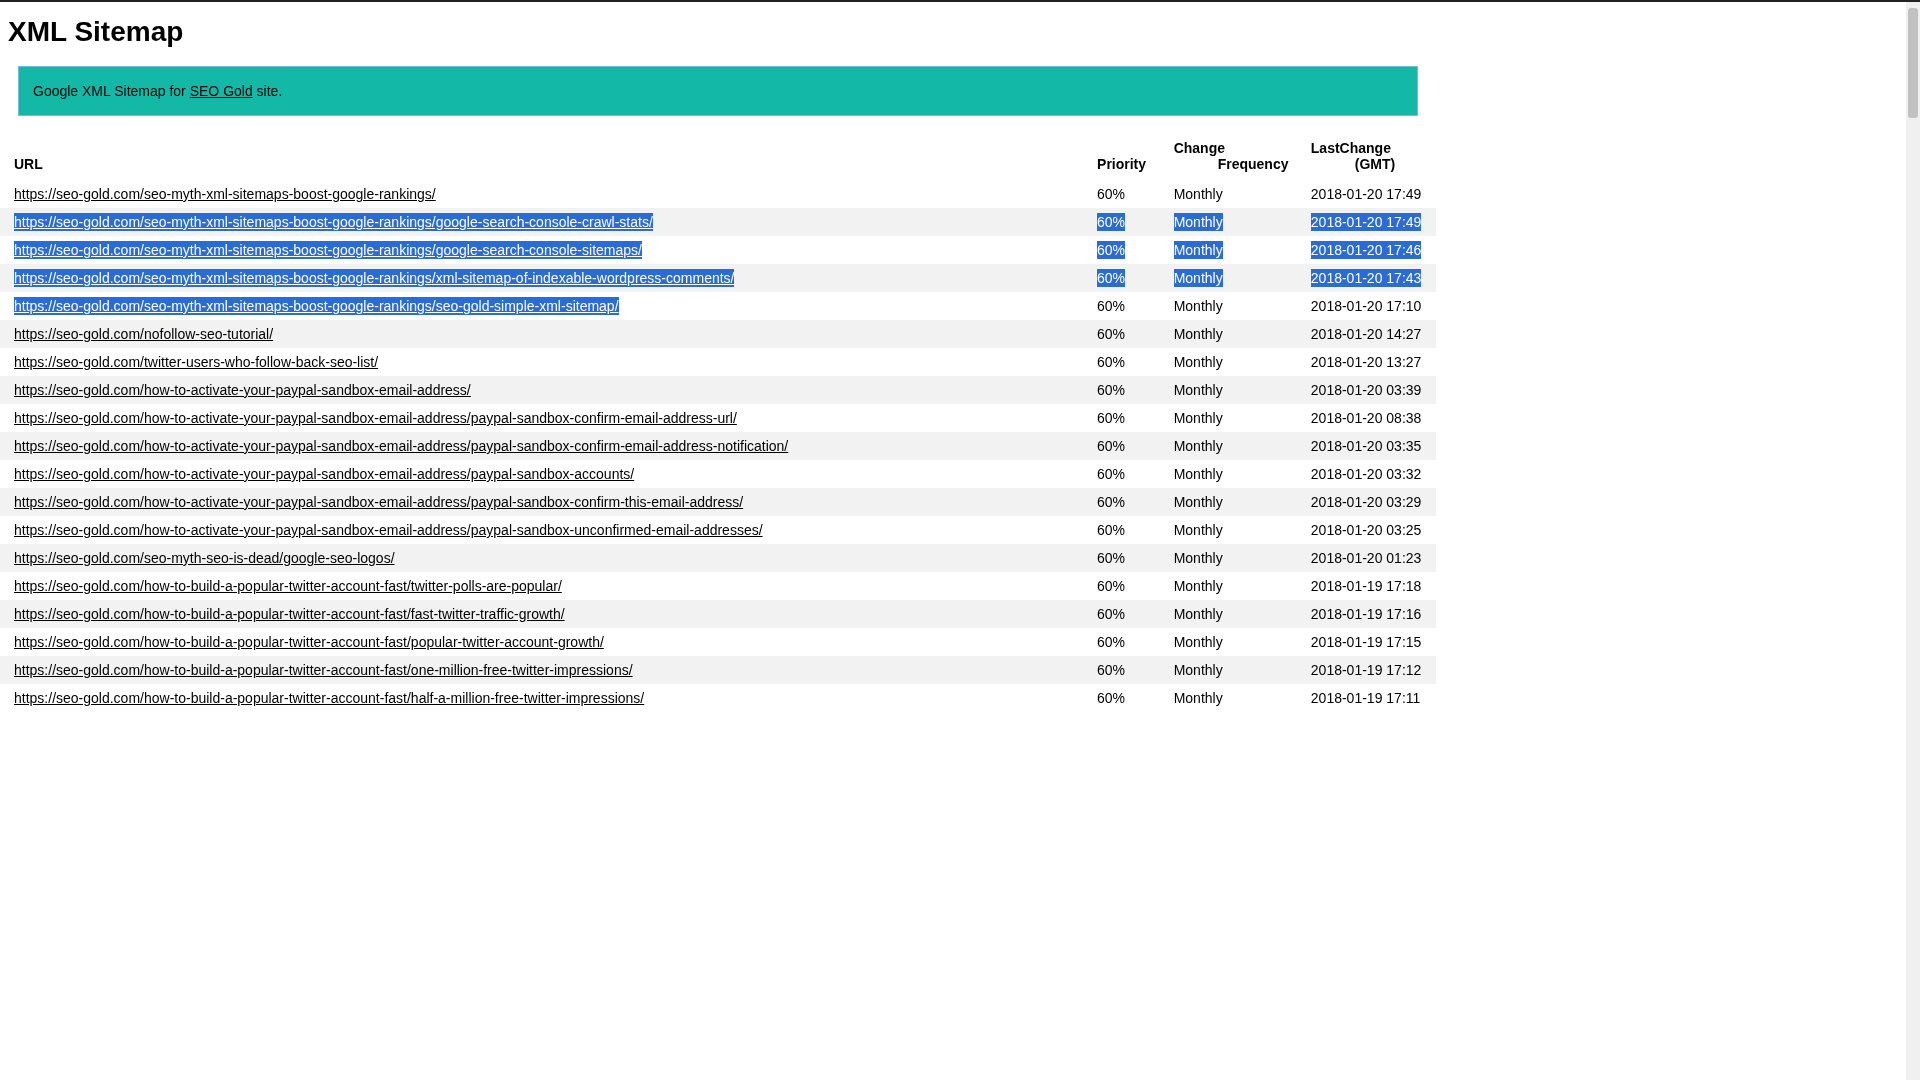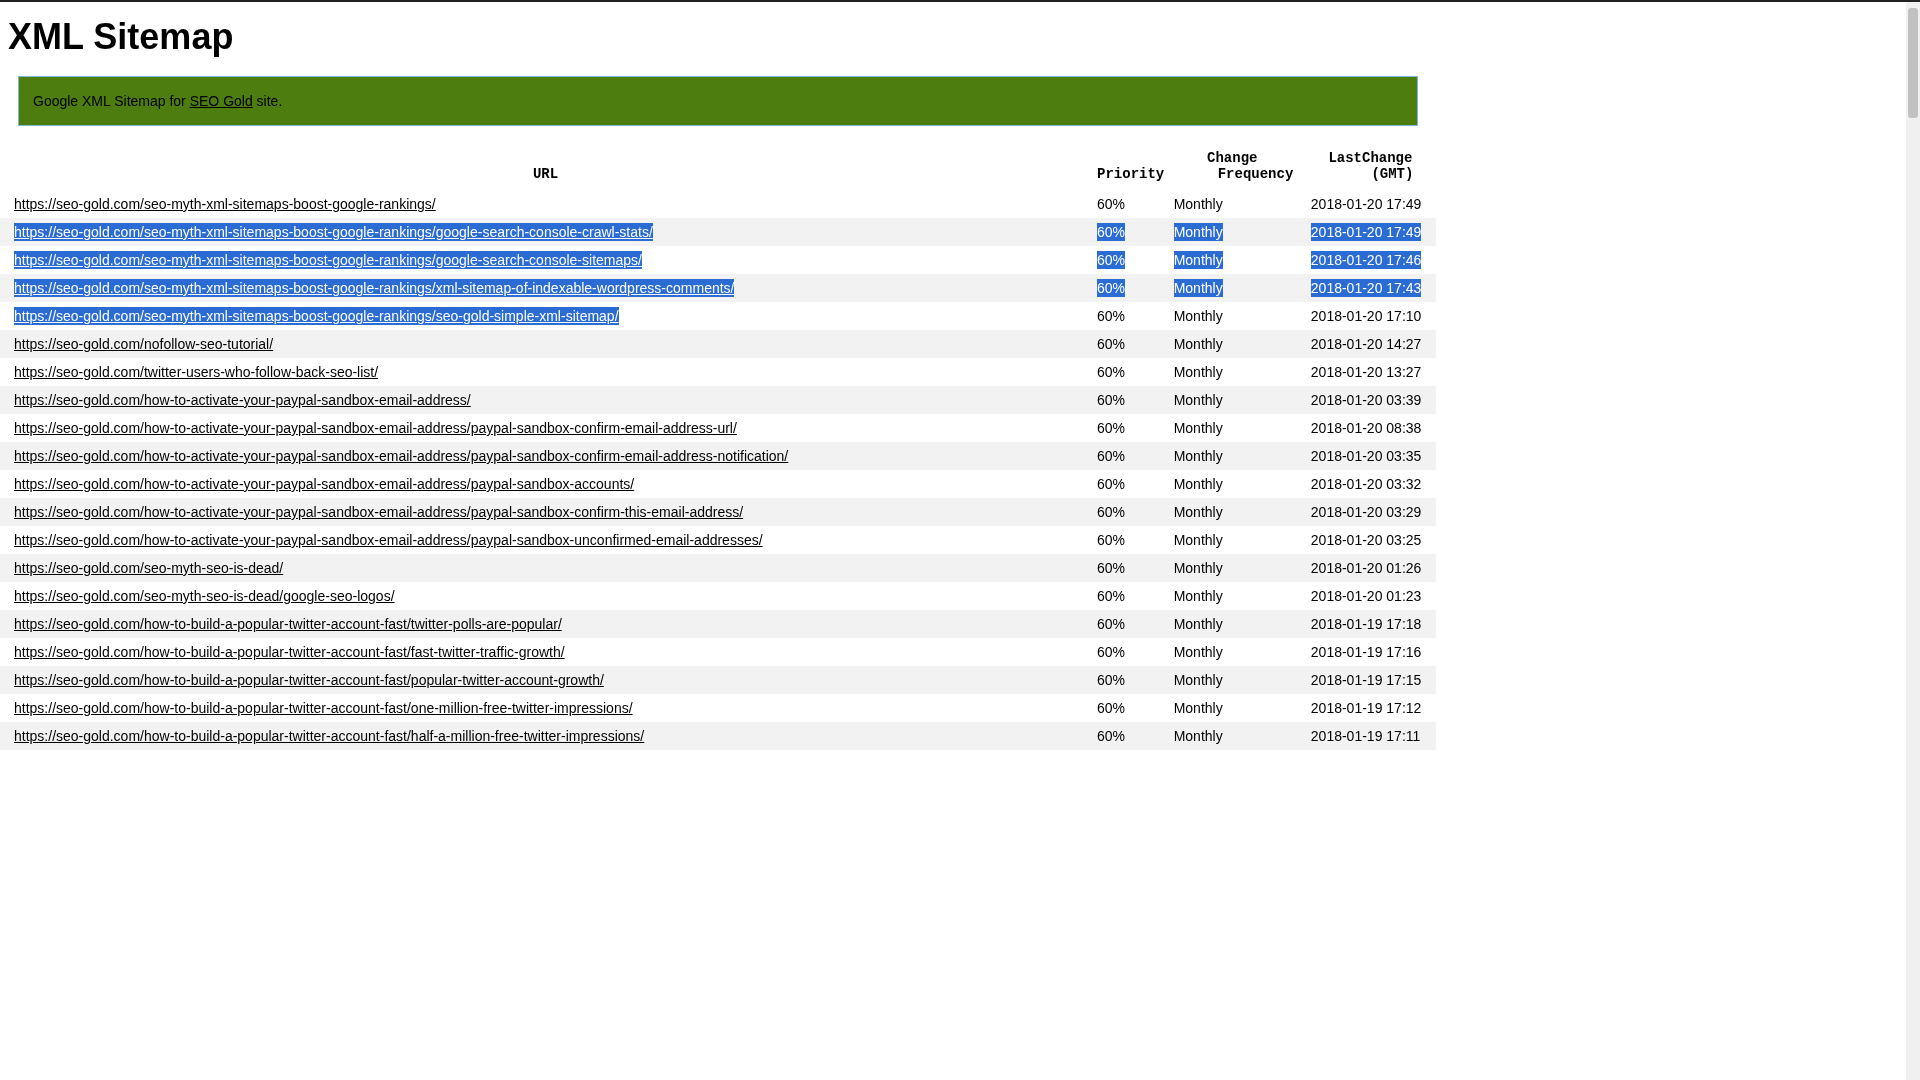--- a/index.html
+++ b/index.html
@@ -16,48 +16,47 @@
     height: 1080px;
     overflow: hidden;
     border-top: 2px solid #222;
   }
   .content {
     width: 1436px;
     box-sizing: border-box;
     padding: 0 0;
   }
   h1.title {
-    font-size: 36px;
+    font-size: 28px;
     font-weight: 700;
     margin: 14px 0 18px 8px;
     letter-spacing: 0px;
   }
   .info-box {
     margin: 0 18px 18px 18px;
     border: 1px solid #7fb8d4;
-    background: #4d7c0f;
+    background: #14b8a6;
     padding: 16px 14px;
     font-size: 14px;
   }
   .info-box a {
     color: #000;
     text-decoration: underline;
   }
   table.sitemap {
     width: 100%;
     border-collapse: collapse;
     table-layout: fixed;
   }
   table.sitemap th {
-    text-align: center;
+    text-align: left;
     font-weight: 700;
     padding: 6px 6px 8px 14px;
     vertical-align: bottom;
     white-space: normal;
-    font-family: Liberation Mono, monospace;
   }
   table.sitemap td {
     padding: 6px 6px 6px 14px;
     vertical-align: middle;
     white-space: nowrap;
   }
   table.sitemap col.col-url { width: 1074px; }
   table.sitemap col.col-priority { width: 76px; }
   table.sitemap col.col-changefreq { width: 136px; }
   table.sitemap col.col-lastchange { width: 138px; }
@@ -204,26 +203,20 @@
             <td><span>Monthly</span></td>
             <td><span>2018-01-20 03:29</span></td>
           </tr>
           <tr>
             <td><a class="url-link" href="#">https://seo-gold.com/how-to-activate-your-paypal-sandbox-email-address/paypal-sandbox-unconfirmed-email-addresses/</a></td>
             <td><span>60%</span></td>
             <td><span>Monthly</span></td>
             <td><span>2018-01-20 03:25</span></td>
           </tr>
           <tr>
-            <td><a class="url-link" href="#">https://seo-gold.com/seo-myth-seo-is-dead/</a></td>
-            <td><span>60%</span></td>
-            <td><span>Monthly</span></td>
-            <td><span>2018-01-20 01:26</span></td>
-          </tr>
-          <tr>
             <td><a class="url-link" href="#">https://seo-gold.com/seo-myth-seo-is-dead/google-seo-logos/</a></td>
             <td><span>60%</span></td>
             <td><span>Monthly</span></td>
             <td><span>2018-01-20 01:23</span></td>
           </tr>
           <tr>
             <td><a class="url-link" href="#">https://seo-gold.com/how-to-build-a-popular-twitter-account-fast/twitter-polls-are-popular/</a></td>
             <td><span>60%</span></td>
             <td><span>Monthly</span></td>
             <td><span>2018-01-19 17:18</span></td>

